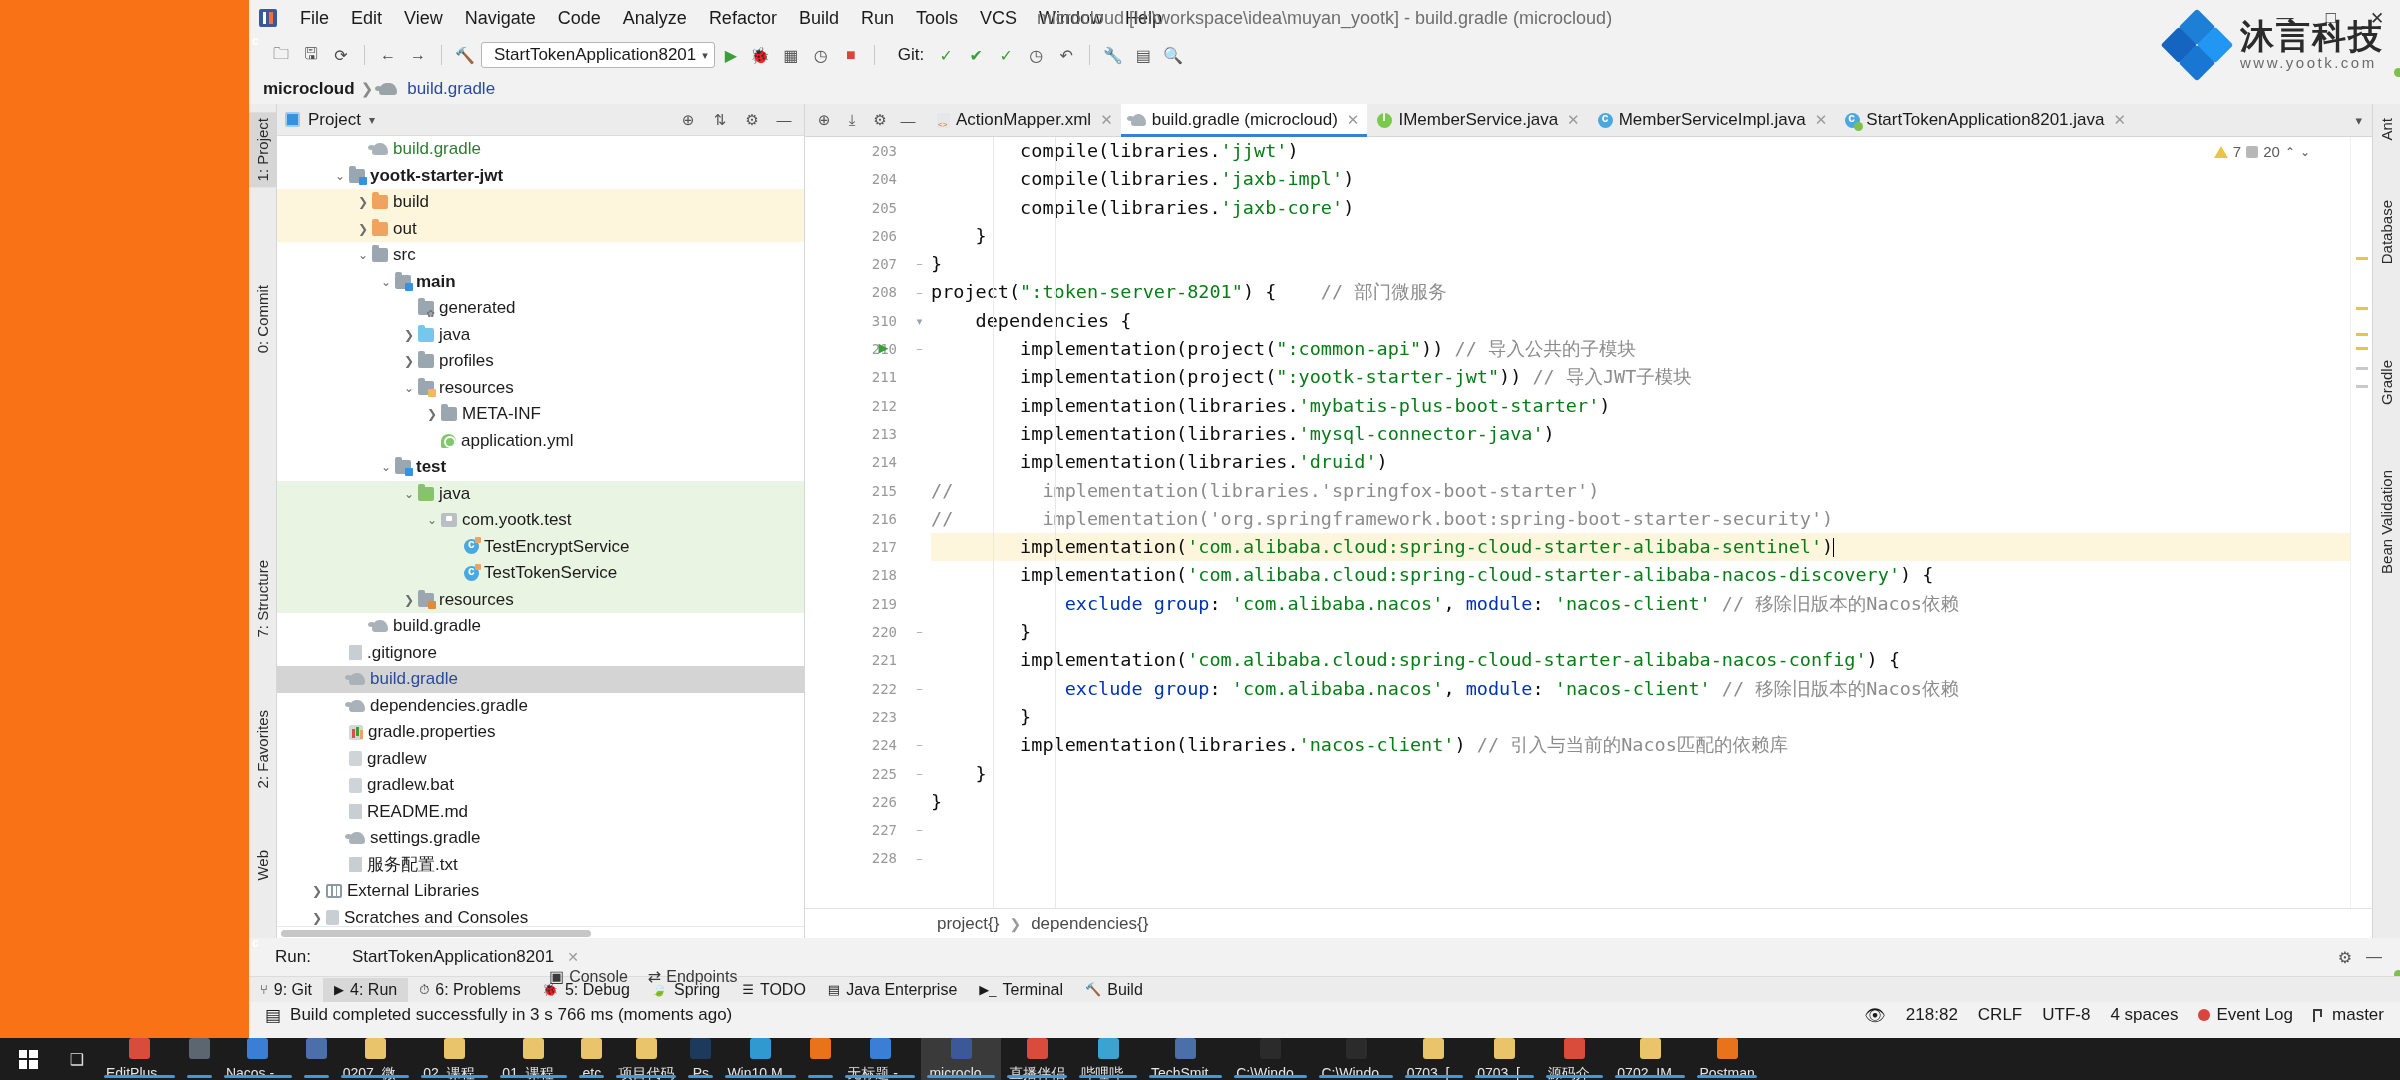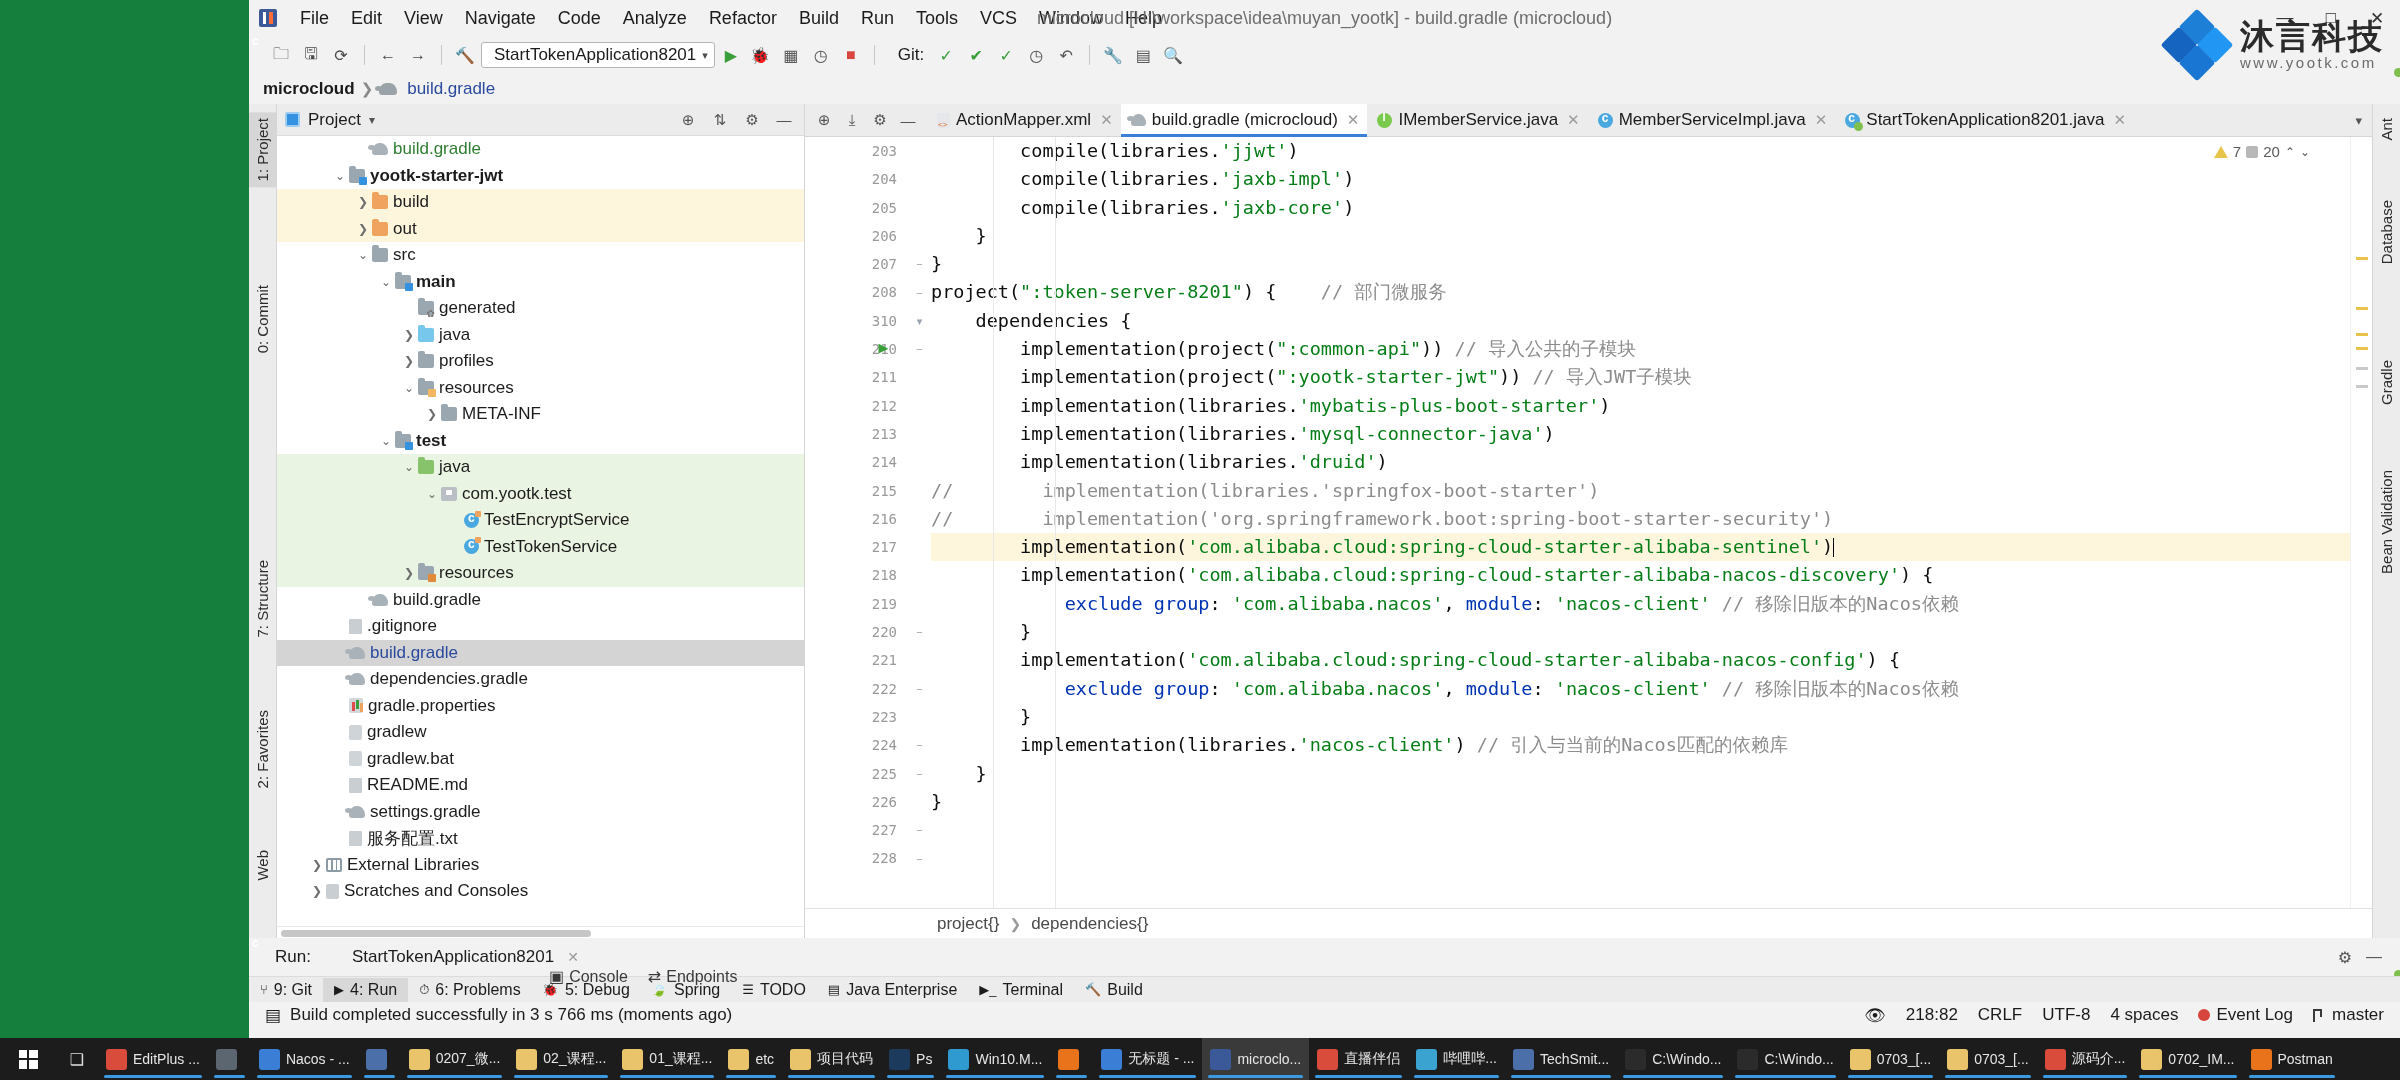--- a/index.html
+++ b/index.html
@@ -1,19 +1,19 @@
 <!DOCTYPE html>
 <html><head>
 <meta charset="utf-8">
 <style>
   * { box-sizing: border-box; margin:0; padding:0; }
   html,body { width:2400px; height:1080px; overflow:hidden; background:#000; }
   body { font-family:"Liberation Sans", sans-serif; font-size:17px; color:#1c1c1c; }
 
-  #screen { position:relative; width:2400px; height:1080px; background:#15803d; }
+  #screen { position:relative; width:2400px; height:1080px; background:#f97316; }
 
   
   #ide { position:absolute; left:249px; top:0; width:2151px; height:1038px; background:#f2f2f2; }
 
   
   .titlebar { position:relative; height:36px; background:#f2f2f2; display:flex; align-items:center; }
   .app-icon { width:18px; height:18px; margin-left:10px; margin-right:12px; position:relative; }
   .app-icon .sq { position:absolute; inset:0; background:#3b5998; border-radius:2px; }
   .app-icon .sq::after { content:""; position:absolute; left:4px; top:3px; width:3px; height:12px; background:#fff; }
   .app-icon .sq::before { content:""; position:absolute; left:10px; top:3px; width:4px; height:12px; background:#ff6c37; }
@@ -181,21 +181,21 @@
   .redcirc { width:12px;height:12px;border-radius:50%;background:#d8453c;}
   .branch-ico { display:inline-block; width:13px; height:13px; border-left:2px solid #3a3a3a; position:relative;}
   .branch-ico::after{content:"";position:absolute;left:-2px;top:0;width:7px;height:6px;border:2px solid #3a3a3a;border-left:none;border-bottom:none;}
 
   
   .taskbar { position:absolute; left:0; bottom:0; width:2400px; height:42px; background:#1c1c1c; display:flex; align-items:center; }
   .tb-start { width:56px; height:42px; display:flex; align-items:center; justify-content:center;}
   .tb-start .win { width:19px;height:19px;display:grid;grid-template-columns:1fr 1fr;grid-template-rows:1fr 1fr;gap:2px;}
   .tb-start .win i { background:#fff; display:block; }
   .tb-task { width:42px;height:42px;display:flex;align-items:center;justify-content:center;color:#ddd;font-size:16px;}
-  .tbapp { display:flex; align-items:center; gap:6px; height:42px; padding:0 8px; position:relative; color:#e6e6e6; font-size:14px; max-width:150px; }
+  .tbapp { display:flex; align-items:center; gap:6px; height:42px; padding:0 8px; position:relative; color:#e6e6e6; font-size:14px; max-width:150px;flex-direction:column; }
   .tbapp.active { background:#3a3a3a; }
   .tbapp .ti { width:21px; height:21px; border-radius:3px; flex:none; }
   .tbapp .tt { overflow:hidden; text-overflow:ellipsis; white-space:nowrap; }
   .tbapp .underline { position:absolute; left:6px; right:6px; bottom:2px; height:3px; background:#3b9ae1; border-radius:2px;}
 </style>
 </head>
 <body>
 
 <div id="screen">
   <div id="ide">
@@ -348,20 +348,25 @@
             </div>
             <div class="row" style="height: 26.5px; padding-left: 123px;">
               <span class="arrow">⌄</span>
               <span class="ic folder res"></span>
               <span class="nm ">resources</span>
             </div>
             <div class="row" style="height: 26.5px; padding-left: 146px;">
               <span class="arrow">❯</span>
               <span class="ic folder"></span>
               <span class="nm ">META-INF</span>
+            </div>
+            <div class="row" style="height: 26.5px; padding-left: 146px;">
+              <span class="arrow none">·</span>
+              <span class="ic yml"></span>
+              <span class="nm ">application.yml</span>
             </div>
             <div class="row" style="height: 26.5px; padding-left: 100px;">
               <span class="arrow">⌄</span>
               <span class="ic folder mod"></span>
               <span class="nm bold">test</span>
             </div>
             <div class="row hl-green" style="height: 26.5px; padding-left: 123px;">
               <span class="arrow">⌄</span>
               <span class="ic folder green"></span>
               <span class="nm ">java</span>

